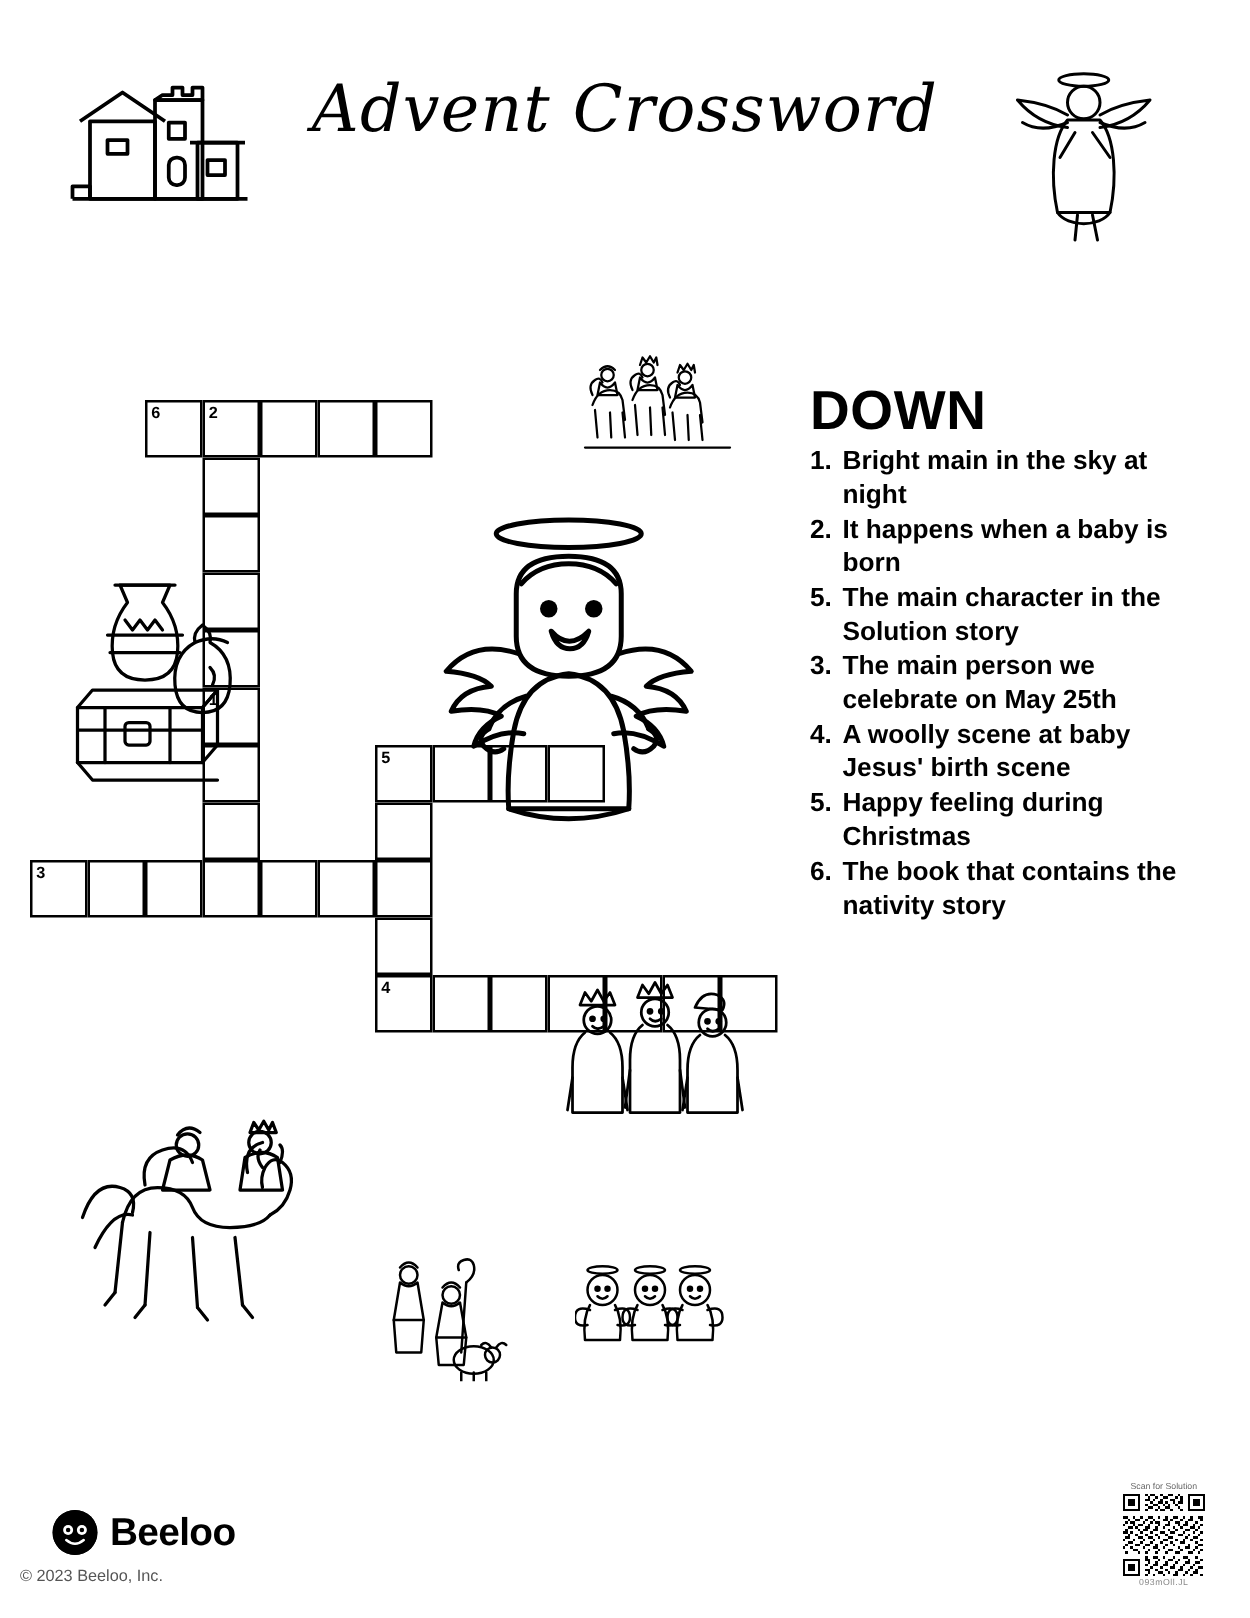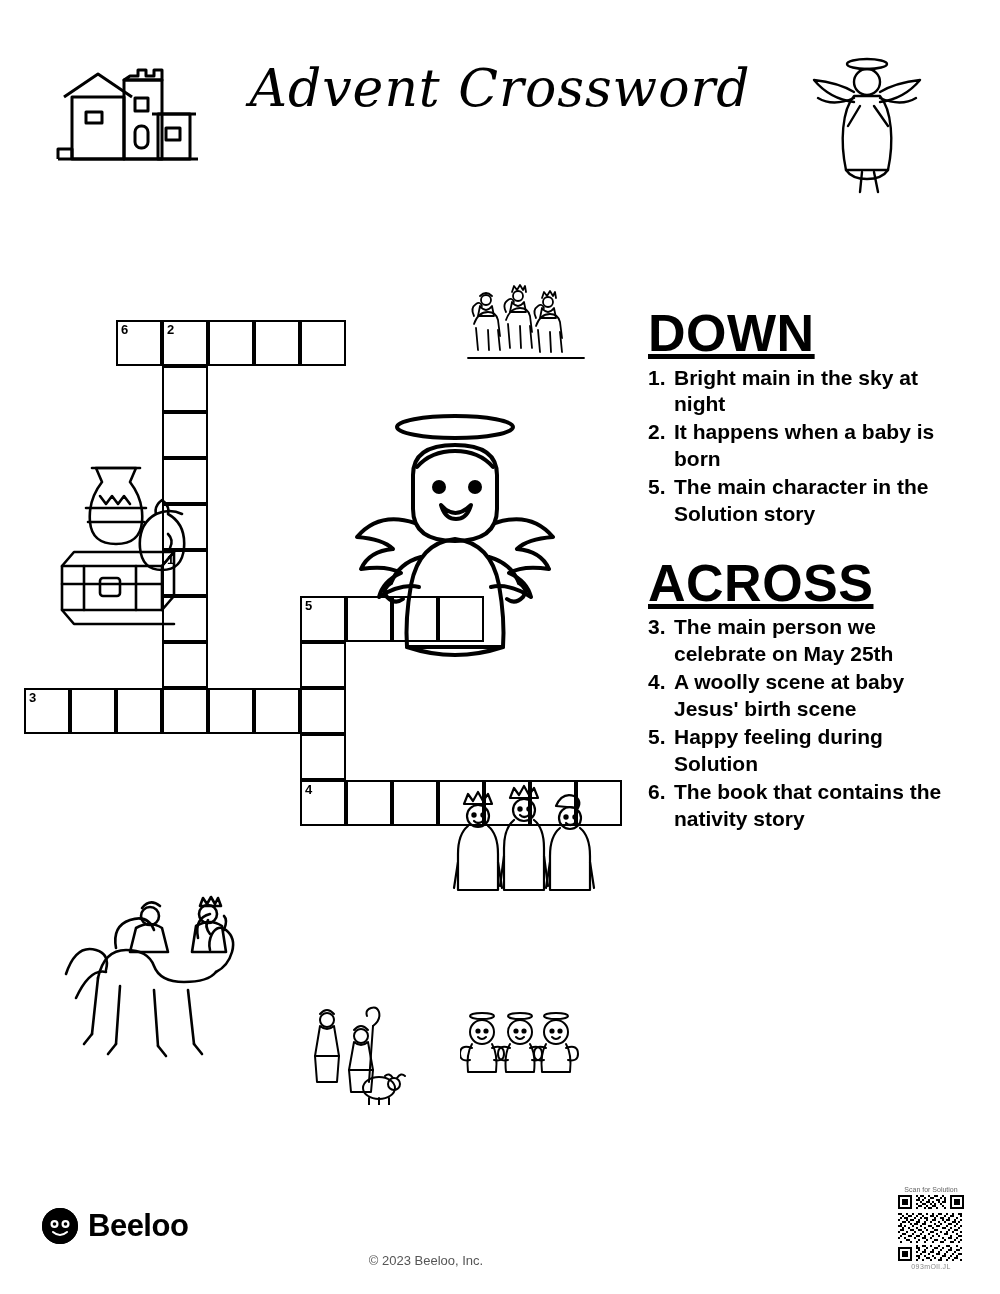--- a/index.html
+++ b/index.html
@@ -62,26 +62,25 @@
   }
 
   
   .clues {
     position: absolute;
     top: 306px;
     left: 648px;
     width: 320px;
   }
   .clue-heading {
-    font-size: 52px;
+    font-size: 44px;
     font-weight: bold;
     letter-spacing: .5px;
     margin: 0 0 4px 0;
     line-height: 1.05;
-    text-decoration: underline;
   }
   .clue-heading.across { margin-top: 28px; }
   .clue-list {
     list-style: none;
     margin: 0;
     padding: 0;
   }
   .clue-item {
     display: flex;
     font-size: 21px;
@@ -149,23 +148,22 @@
     position: relative;
   }
   .logo-text {
     font-size: 31px;
     font-weight: bold;
     letter-spacing: -.5px;
   }
   .copyright {
     position: absolute;
     top: 1253px;
-    left: 6px;
+    left: 16px;
     width: 840px;
-    text-align: center;
     font-size: 13px;
     color: #555;
   }
   .qr-wrap {
     position: absolute;
     right: 26px;
     top: 1186px;
     width: 86px;
     text-align: center;
   }
@@ -454,33 +452,32 @@
       <li class="clue-item">
         <span class="clue-num">2.</span>
         <span class="clue-text">It happens when a baby is born</span>
       </li>
       <li class="clue-item">
         <span class="clue-num">5.</span>
         <span class="clue-text">The main character in the Solution story</span>
       </li>
     </ul>
 
-  <div class="clue-heading across">ACROSS</div>
   <ul class="clue-list" id="across-list">
       <li class="clue-item">
         <span class="clue-num">3.</span>
         <span class="clue-text">The main person we celebrate on May 25th</span>
       </li>
       <li class="clue-item">
         <span class="clue-num">4.</span>
         <span class="clue-text">A woolly scene at baby Jesus' birth scene</span>
       </li>
       <li class="clue-item">
         <span class="clue-num">5.</span>
-        <span class="clue-text">Happy feeling during Solution</span>
+        <span class="clue-text">Happy feeling during Christmas</span>
       </li>
       <li class="clue-item">
         <span class="clue-num">6.</span>
         <span class="clue-text">The book that contains the nativity story</span>
       </li>
     </ul>
 </div>
 
 <div class="footer-logo">
   <span class="logo-mark">

